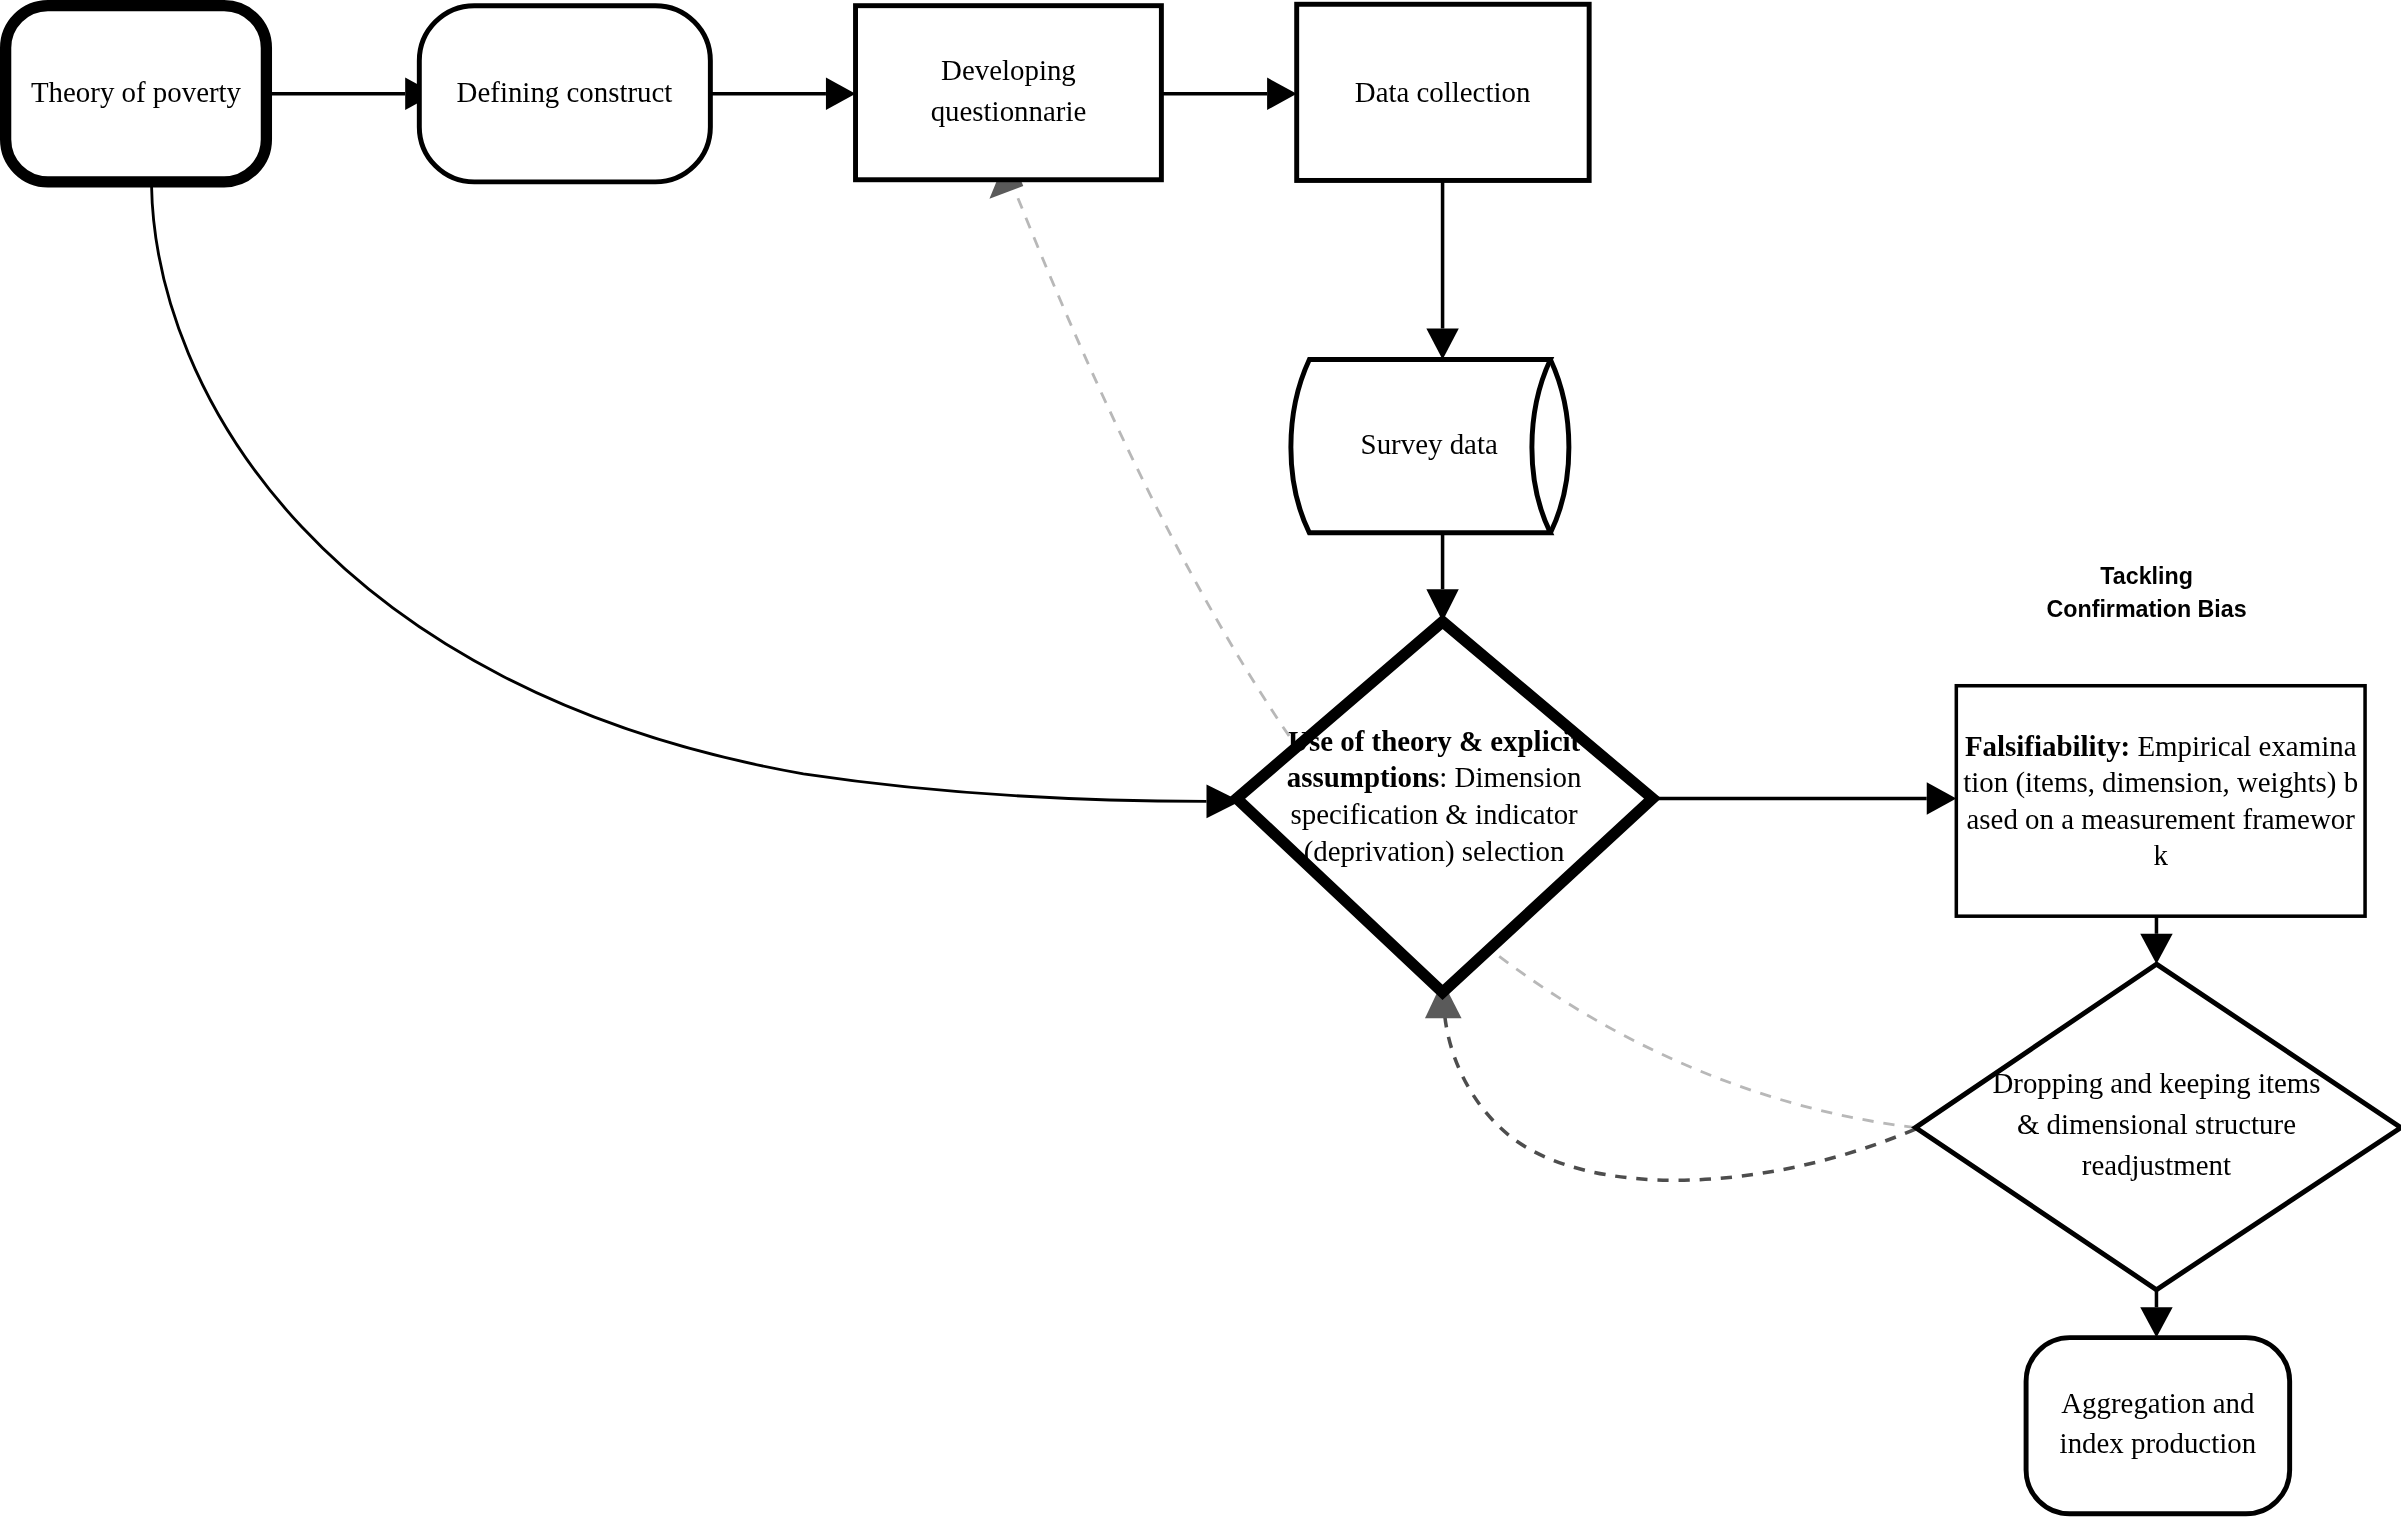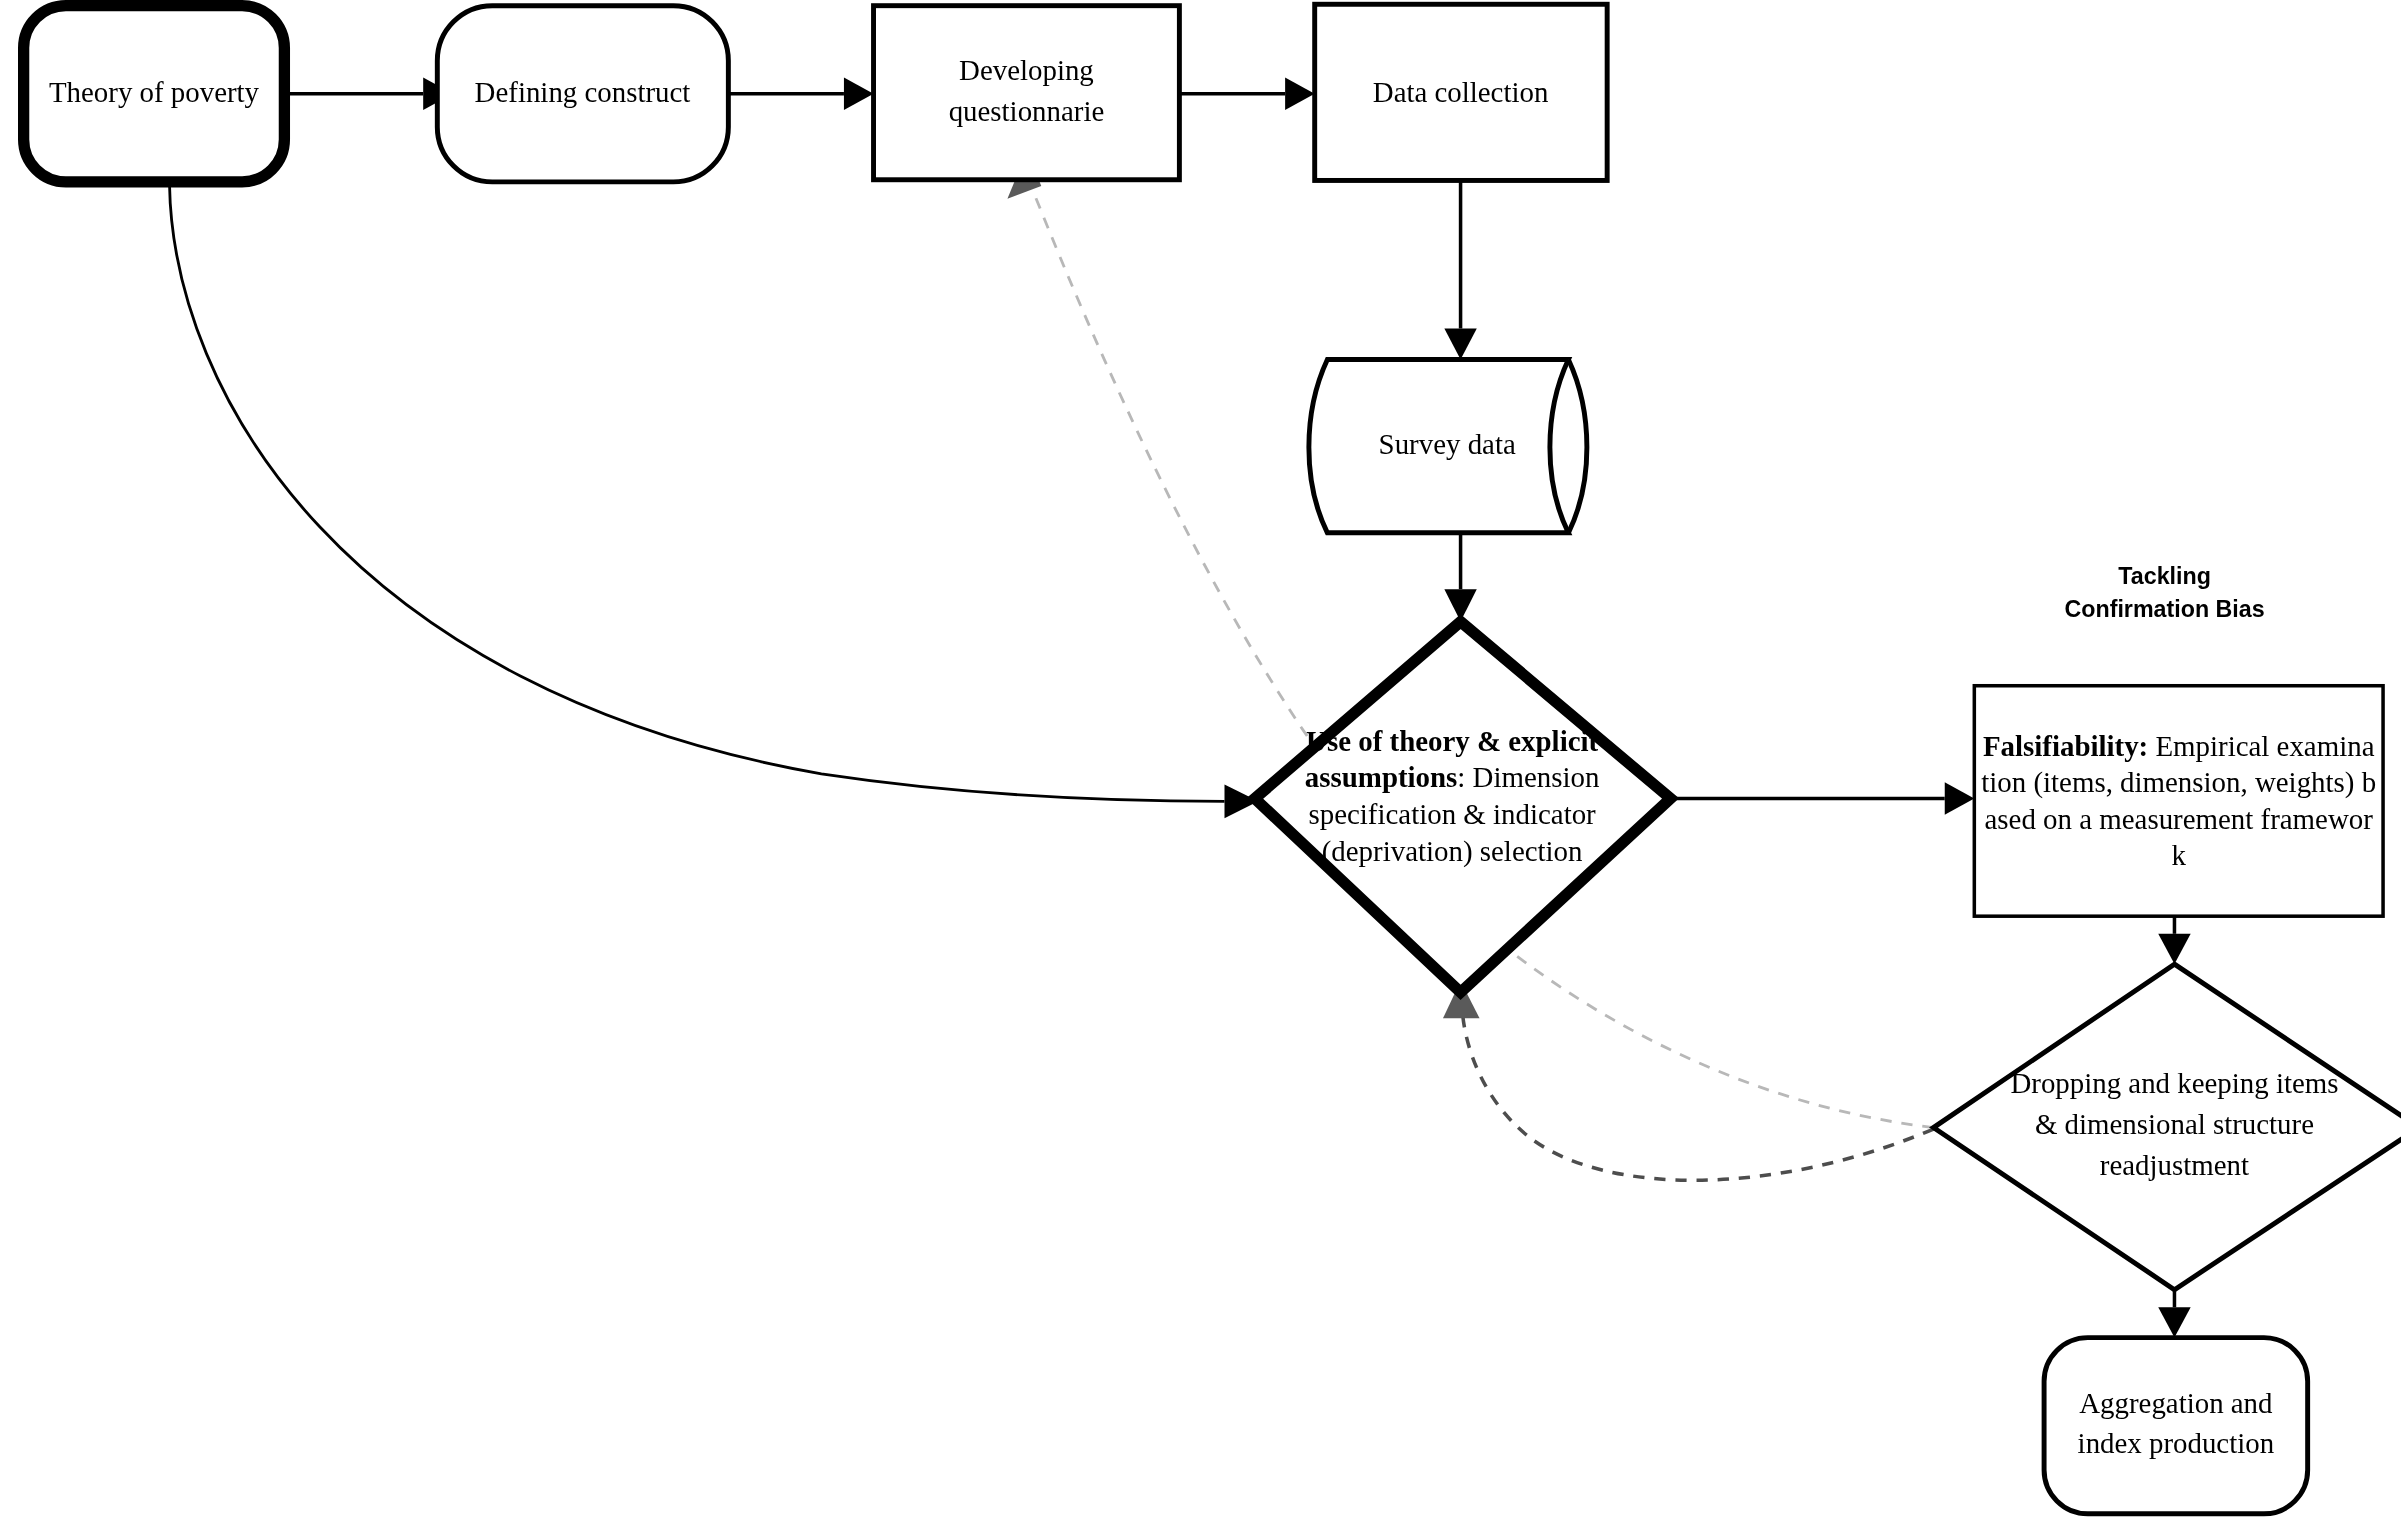--- a/index.html
+++ b/index.html
@@ -3,21 +3,21 @@
 <meta charset="utf-8">
 <title>Poverty Index Measurement Flowchart</title>
 <style>
   html,body{margin:0;padding:0;background:#ffffff;}
   body{
     font-family:"Liberation Serif", serif;
     width:2401px;height:1523px;
     overflow:hidden;
     position:relative;
   }
-  #flow-root{position:absolute;inset:0;width:2116px;height:1523px;margin-left:18px;}
+  #flow-root{position:absolute;inset:0;width:2116px;height:1523px;}
   svg#flow{display:block;width:2401px;height:1523px;}
   .shape-line{fill:#ffffff;stroke:#000000;stroke-width:7;}
   .shape-line-thick{fill:#ffffff;stroke:#000000;stroke-width:16;}
   .shape-line-thin{fill:#ffffff;stroke:#000000;stroke-width:5;}
   .edge{fill:none;stroke:#000000;stroke-width:5;}
   .edge-thin{fill:none;stroke:#000000;stroke-width:4;}
   .edge-dash-dark{fill:none;stroke:#4d4d4d;stroke-width:5;stroke-dasharray:16 14;}
   .edge-dash-light{fill:none;stroke:#b8b8b8;stroke-width:4;stroke-dasharray:16 14;}
   .arrow-black{fill:#000000;}
   .arrow-gray{fill:#5a5a5a;}

